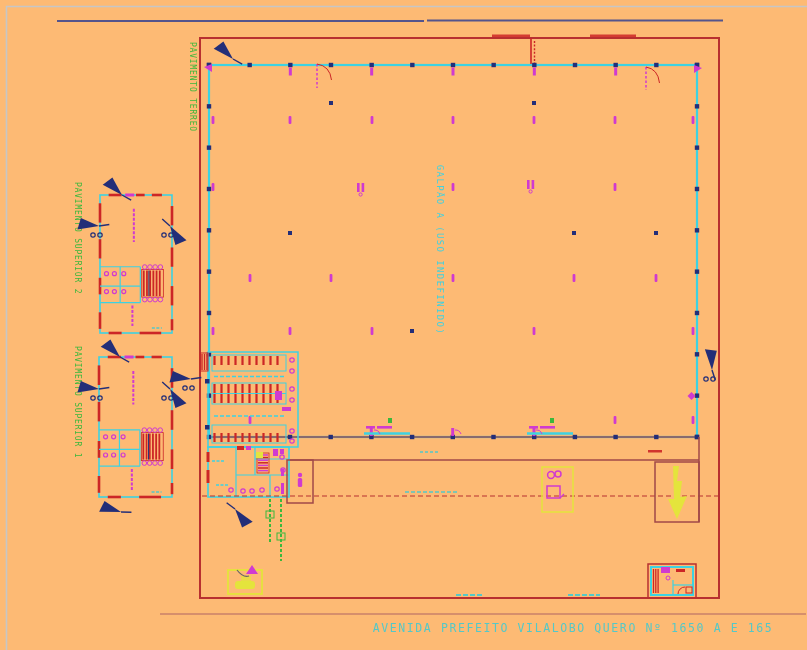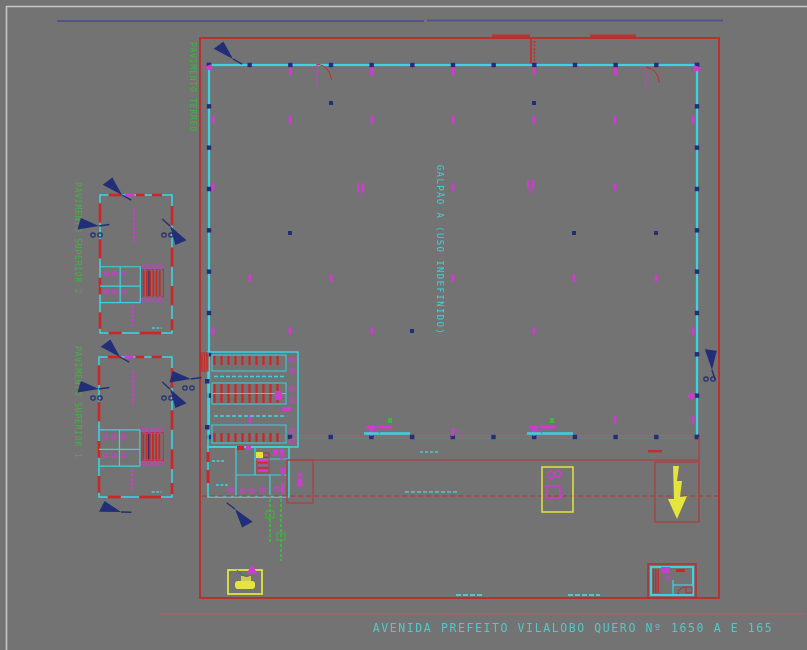--- a/index.html
+++ b/index.html
@@ -1,16 +1,16 @@
 <!DOCTYPE html>
 <html style="--site-boundary-red: #b83030; --band-red: #a04848; --detail-red: #cc2626; --wall-cyan: #3dd2e2; --fixture-magenta: #d03ad0; --label-green: #3cb83c; --marker-navy: #232e78; --reference-navy-line: #54548c; --accent-yellow: #e4e43c; --address-teal: #54c8c8; --page-border-gray: #c6c6c6;"><head>
 <meta charset="utf-8">
 <style>
   html,body{margin:0;padding:0;background:#fff;}
-  .page{position:relative;width:807px;height:650px;background:#737373;overflow:hidden;
+  .page{position:relative;width:807px;height:650px;background:#fdba74;overflow:hidden;
         font-family:"DejaVu Sans Mono",monospace;}
   svg{display:block;}
   
   .frame{stroke:var(--page-border-gray);fill:none;}
   .snavyline{stroke:var(--reference-navy-line);fill:none;}
   .sb{stroke:var(--site-boundary-red);fill:none;}
   .sband{stroke:var(--band-red);fill:none;}
   .sc{stroke:var(--wall-cyan);fill:none;}
   .sr{stroke:var(--detail-red);fill:none;}
   .smag{stroke:var(--fixture-magenta);fill:none;}

